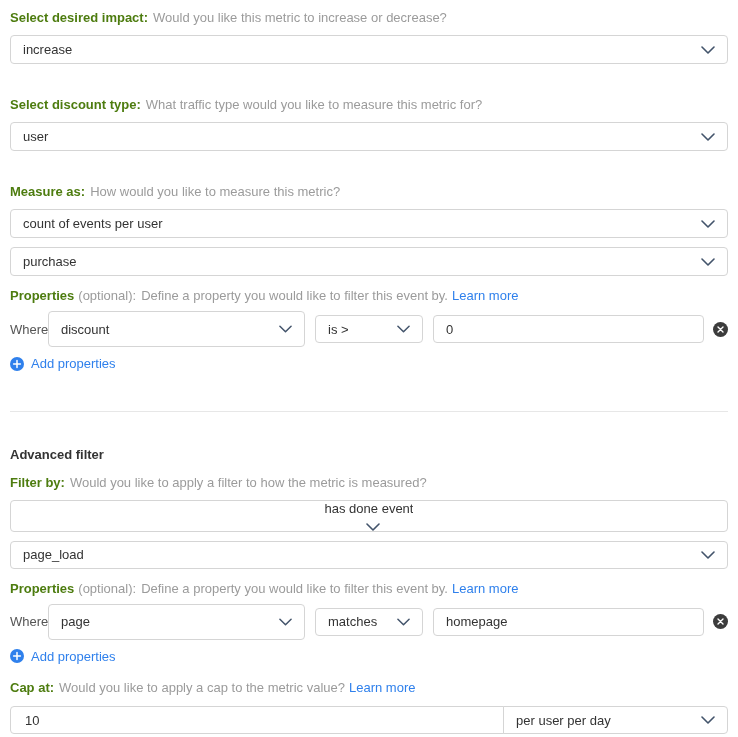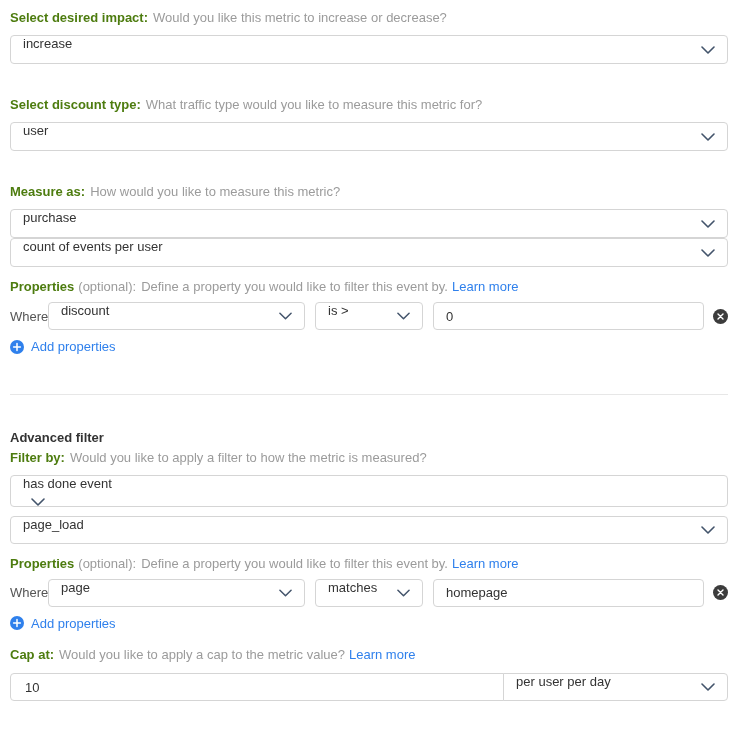--- a/index.html
+++ b/index.html
@@ -20,39 +20,40 @@
 
   .label-line { margin-top: 19px; margin-bottom: 9px; line-height: 16px; }
   .label-line.first { margin-top: 0; }
   .lbl { font-weight: 700; color: #4d7c0f; }
   .hint { color: #9b9b9b; margin-left: 5px; }
   .optional { color: #9b9b9b; margin-left: 4px; }
   .learn-link { color: #2f80ec; text-decoration: none; margin-left: 4px; cursor: pointer; }
 
   .select {
     display: flex;
+    align-items: center;
     justify-content: space-between;
     height: 29px;
     border: 1px solid #d5d5d5;
     border-radius: 4px;
     background: #ffffff;
     padding: 0 12px;
     color: #333333;
     cursor: pointer;
   }
   .select .sel-value { flex: 1; overflow: hidden; white-space: nowrap; }
   .chev { display: flex; align-items: center; margin-left: 8px; }
 
   .stack-gap { margin-top: 9px; }
 
   .props-line { margin-top: 12px; margin-bottom: 7px; line-height: 16px; }
 
   .where-row { display: flex; align-items: center; }
   .where-label { color: #555555; width: 38px; flex: none; }
-  .sel-prop { width: 257px; height: 28px; flex: none; margin-left: 0; gap: 48px; }
+  .sel-prop { width: 257px; height: 36px; flex: none; margin-left: 0; gap: 48px; }
   .sel-op { width: 108px; height: 28px; flex: none; margin-left: 10px; }
   .where-input {
     flex: 1;
     height: 28px;
     border: 1px solid #d5d5d5;
     border-radius: 4px;
     margin-left: 10px;
     padding: 0 12px;
     font-family: "Liberation Sans", sans-serif;
     font-size: 13px;
@@ -138,30 +139,30 @@
       <svg width="14" height="8" viewBox="0 0 14 8">
           <path d="M1 1l6 6 6-6" stroke="#43546b" stroke-width="1.6" fill="none" stroke-linecap="round" stroke-linejoin="round"></path>
         </svg>
     </span>
   </div>
 
   
   <div class="label-line" style="margin-top:33px;">
     <span class="lbl">Measure as:</span><span class="hint">How would you like to measure this metric?</span>
   </div>
+  <div class="select">
+    <span class="sel-value">count of events per user</span>
+    <span class="chev">
+      <svg width="14" height="8" viewBox="0 0 14 8">
+          <path d="M1 1l6 6 6-6" stroke="#43546b" stroke-width="1.6" fill="none" stroke-linecap="round" stroke-linejoin="round"></path>
+        </svg>
+    </span>
+  </div>
   <div class="select stack-gap">
     <span class="sel-value">purchase</span>
-    <span class="chev">
-      <svg width="14" height="8" viewBox="0 0 14 8">
-          <path d="M1 1l6 6 6-6" stroke="#43546b" stroke-width="1.6" fill="none" stroke-linecap="round" stroke-linejoin="round"></path>
-        </svg>
-    </span>
-  </div>
-  <div class="select">
-    <span class="sel-value">count of events per user</span>
     <span class="chev">
       <svg width="14" height="8" viewBox="0 0 14 8">
           <path d="M1 1l6 6 6-6" stroke="#43546b" stroke-width="1.6" fill="none" stroke-linecap="round" stroke-linejoin="round"></path>
         </svg>
     </span>
   </div>
 
   
   <div class="props-line">
     <span class="lbl">Properties</span><span class="optional">(optional):</span><span class="hint">Define a property you would like to filter this event by.</span><a class="learn-link">Learn more</a>
@@ -200,21 +201,21 @@
         </svg>
     </span>
     <span>Add properties</span>
   </div>
 
   <hr class="divider">
 
   
   <div class="advanced-title">Advanced filter</div>
 
-  <div class="label-line" style="margin-top:5px;">
+  <div class="label-line" style="margin-top:13px;">
     <span class="lbl">Filter by:</span><span class="hint">Would you like to apply a filter to how the metric is measured?</span>
   </div>
   <div class="select" style="height:32px;flex-direction:column;">
     <span class="sel-value">has done event</span>
     <span class="chev">
       <svg width="14" height="8" viewBox="0 0 14 8">
           <path d="M1 1l6 6 6-6" stroke="#43546b" stroke-width="1.6" fill="none" stroke-linecap="round" stroke-linejoin="round"></path>
         </svg>
     </span>
   </div>

